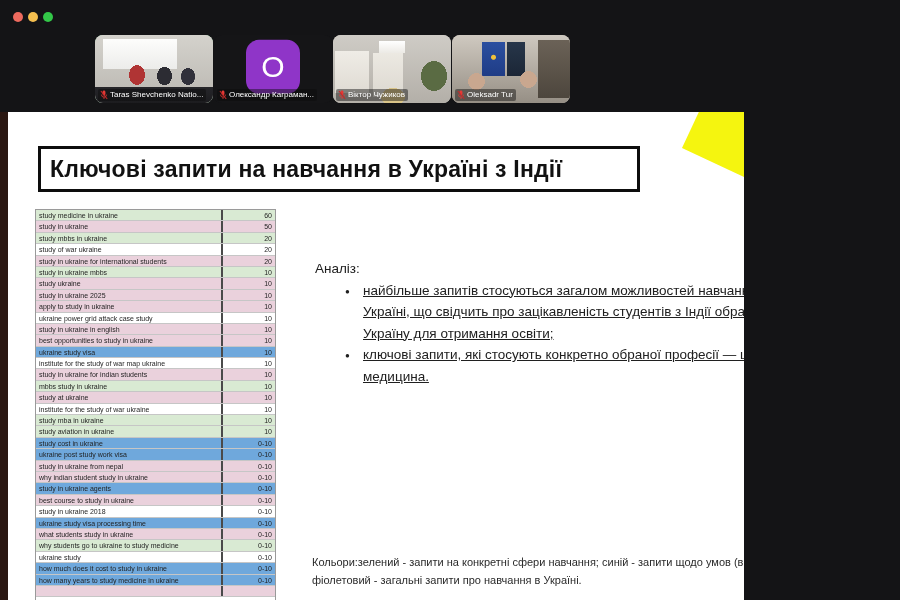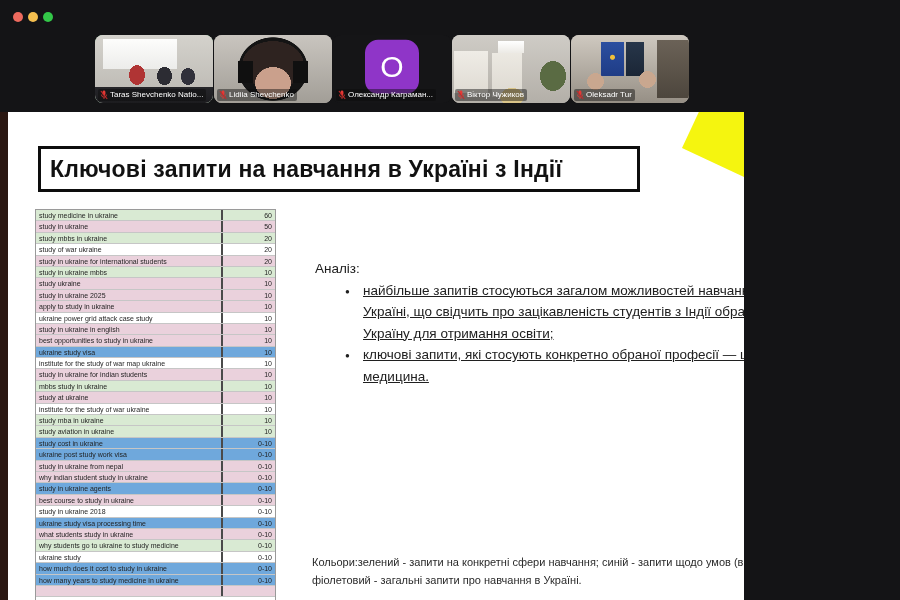--- a/index.html
+++ b/index.html
@@ -146,32 +146,20 @@
     <div class="thumb active">
       <div class="scene scene-classroom"></div>
       <div class="nameplate">
         <svg class="mic" viewBox="0 0 10 12">
           <rect x="3.2" y="0.5" width="3.6" height="6" rx="1.8" fill="#e53935"></rect>
           <path d="M1.8 5.5a3.2 3.2 0 0 0 6.4 0" fill="none" stroke="#e53935" stroke-width="1"></path>
           <line x1="5" y1="8.8" x2="5" y2="11" stroke="#e53935" stroke-width="1"></line>
           <line x1="1.2" y1="1" x2="9" y2="11" stroke="#c62828" stroke-width="1.4"></line>
         </svg>
         <span>Taras Shevchenko Natio...</span>
-      </div>
-    </div>
-    <div class="thumb">
-      <div class="scene scene-headphones"></div>
-      <div class="nameplate">
-        <svg class="mic" viewBox="0 0 10 12">
-          <rect x="3.2" y="0.5" width="3.6" height="6" rx="1.8" fill="#e53935"></rect>
-          <path d="M1.8 5.5a3.2 3.2 0 0 0 6.4 0" fill="none" stroke="#e53935" stroke-width="1"></path>
-          <line x1="5" y1="8.8" x2="5" y2="11" stroke="#e53935" stroke-width="1"></line>
-          <line x1="1.2" y1="1" x2="9" y2="11" stroke="#c62828" stroke-width="1.4"></line>
-        </svg>
-        <span>Lidiia Shevchenko</span>
       </div>
     </div>
     <div class="thumb">
       <div class="scene scene-dark"></div>
       <div class="av" style="background:#8f35c8">O</div>
       <div class="nameplate">
         <svg class="mic" viewBox="0 0 10 12">
           <rect x="3.2" y="0.5" width="3.6" height="6" rx="1.8" fill="#e53935"></rect>
           <path d="M1.8 5.5a3.2 3.2 0 0 0 6.4 0" fill="none" stroke="#e53935" stroke-width="1"></path>
           <line x1="5" y1="8.8" x2="5" y2="11" stroke="#e53935" stroke-width="1"></line>

